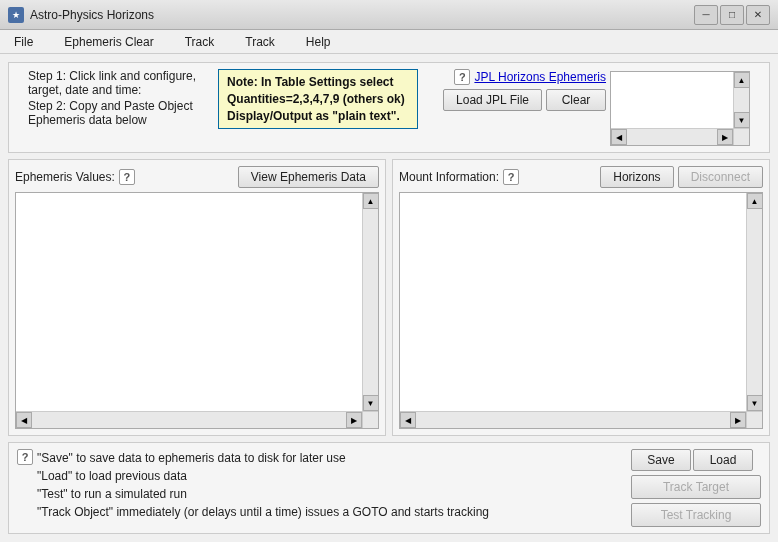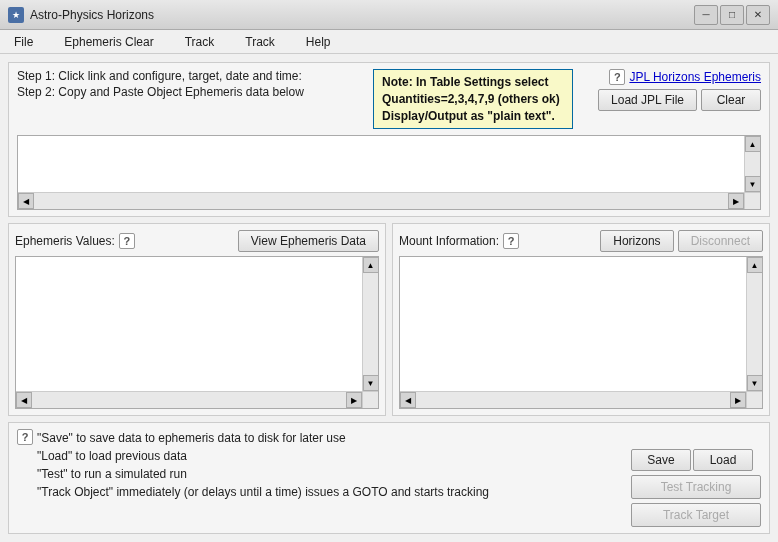--- a/index.html
+++ b/index.html
@@ -84,23 +84,22 @@
       display: flex;
       flex-direction: column;
       gap: 6px;
       height: calc(542px - 54px);
     }
 
     
     .top-panel {
       background: #f5f5f5;
       border: 1px solid #ccc;
-      padding: 6px 8px;
-      display: flex;
-      flex-direction: column;
+      padding: 6px 19px;
+      display: flex;
       gap: 4px;
     }
     .top-panel-header {
       display: flex;
       gap: 8px;
       align-items: flex-start;
     }
     .top-panel-steps {
       flex: 1;
       display: flex;
@@ -285,21 +284,20 @@
     }
     .bottom-right {
       display: flex;
       flex-direction: column;
       gap: 4px;
       min-width: 130px;
     }
     .bottom-top-row {
       display: flex;
       gap: 2px;
-      margin-top: 20px;
     }
 
     
     .btn {
       padding: 3px 12px;
       background: linear-gradient(to bottom, #f5f5f5, #e0e0e0);
       border: 1px solid #999;
       border-radius: 2px;
       cursor: pointer;
       font-size: 12px;
@@ -463,18 +461,18 @@
         <div>"Load" to load previous data</div>
         <div>"Test" to run a simulated run</div>
         <div>"Track Object" immediately (or delays until a time)  issues a GOTO and starts tracking</div>
       </div>
     </div>
     <div class="bottom-right">
       <div class="bottom-top-row">
         <button class="btn btn-save">Save</button>
         <button class="btn">Load</button>
       </div>
+      <button class="btn btn-full disabled" disabled="">Track Target</button>
       <button class="btn btn-full disabled" disabled="">Test Tracking</button>
-      <button class="btn btn-full disabled" disabled="">Track Target</button>
     </div>
   </div>
 
 </div>
 
 </body></html>

